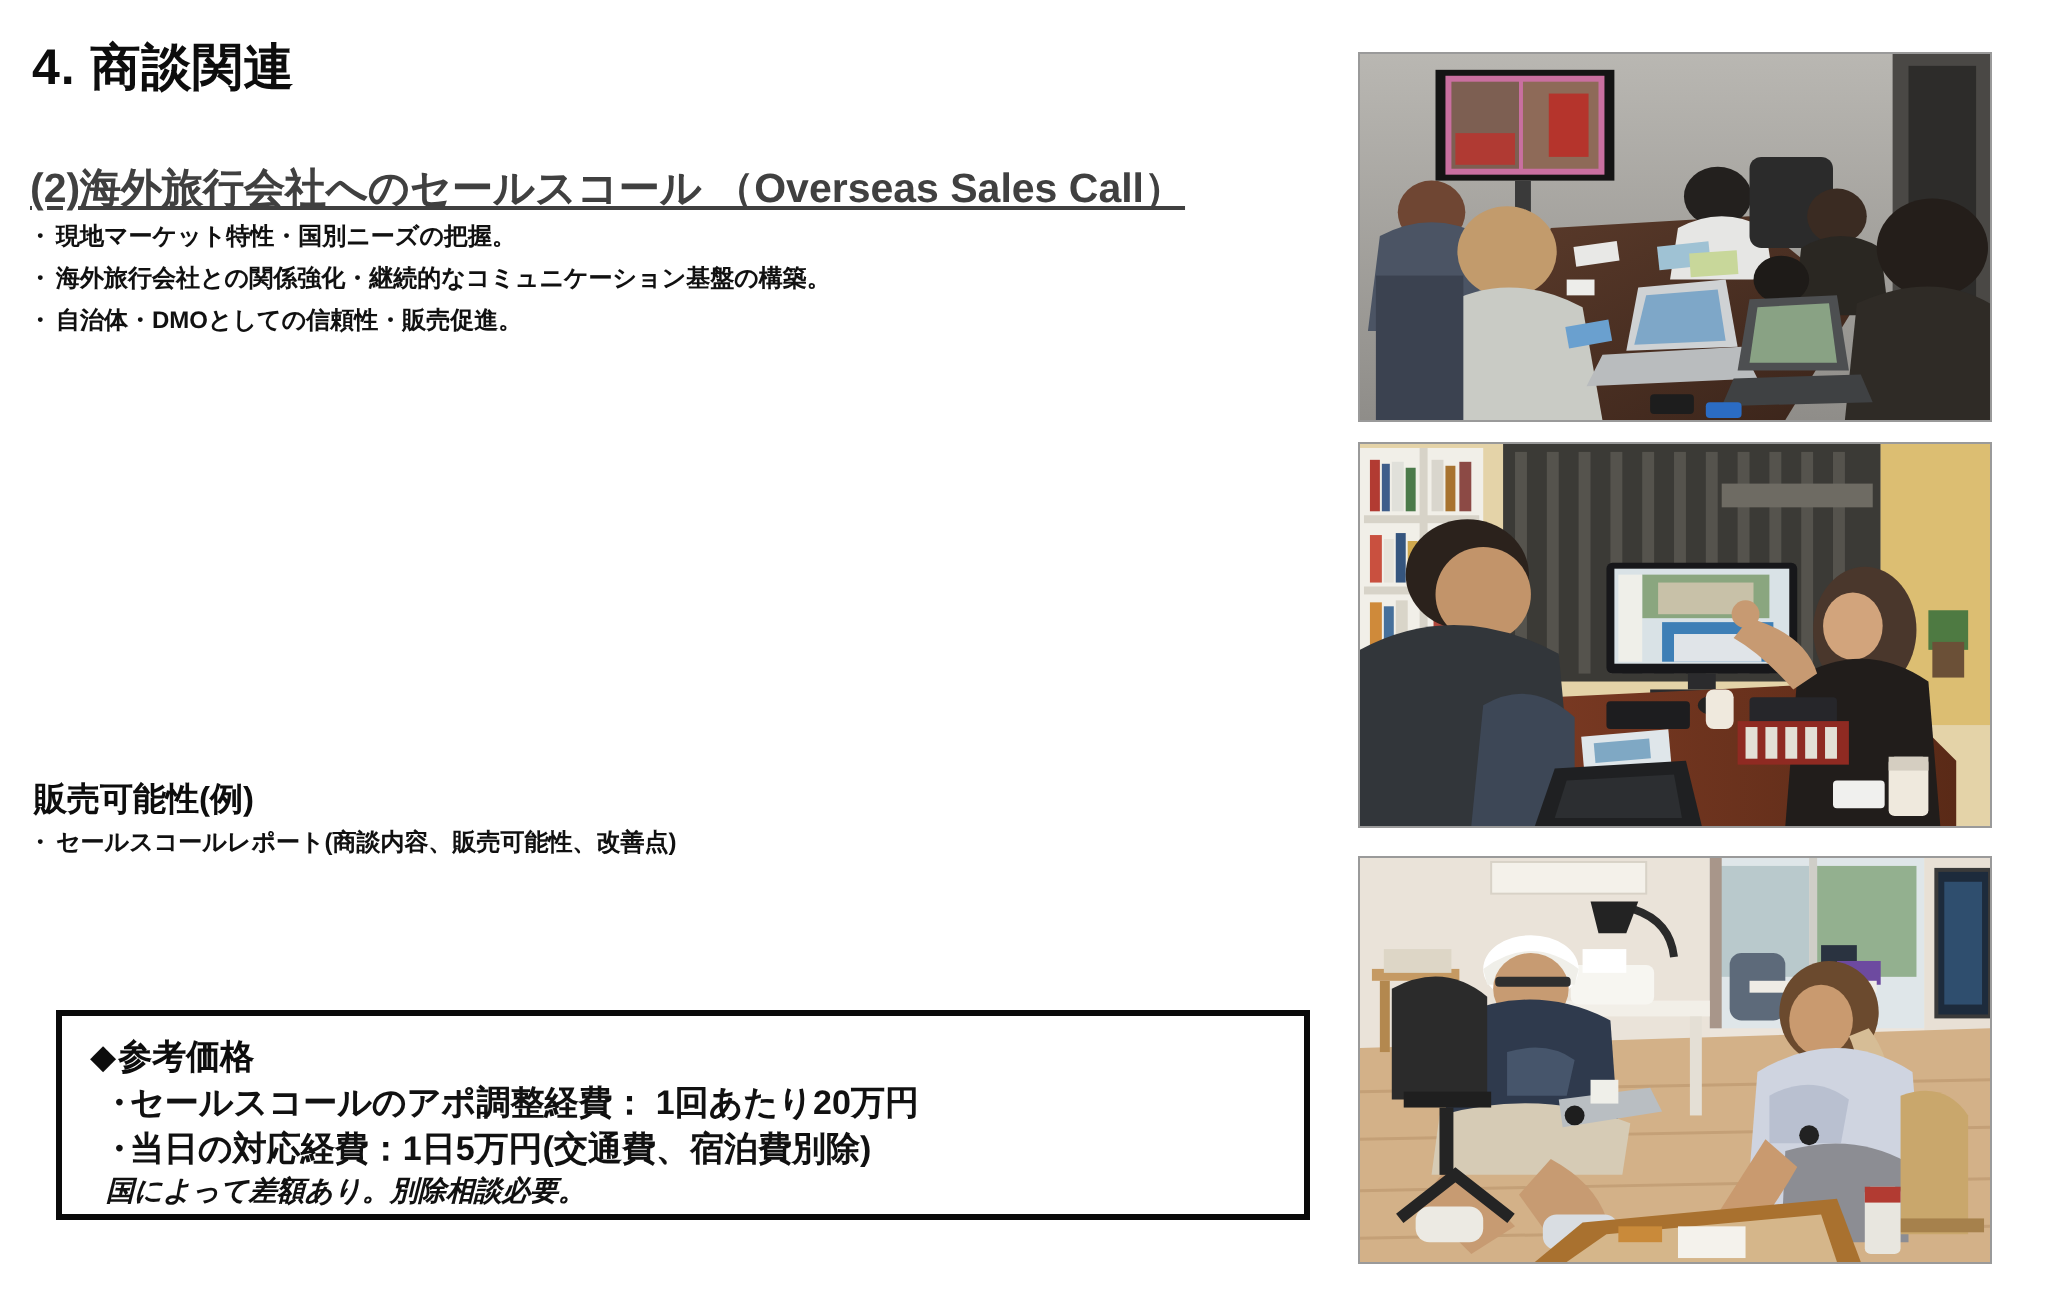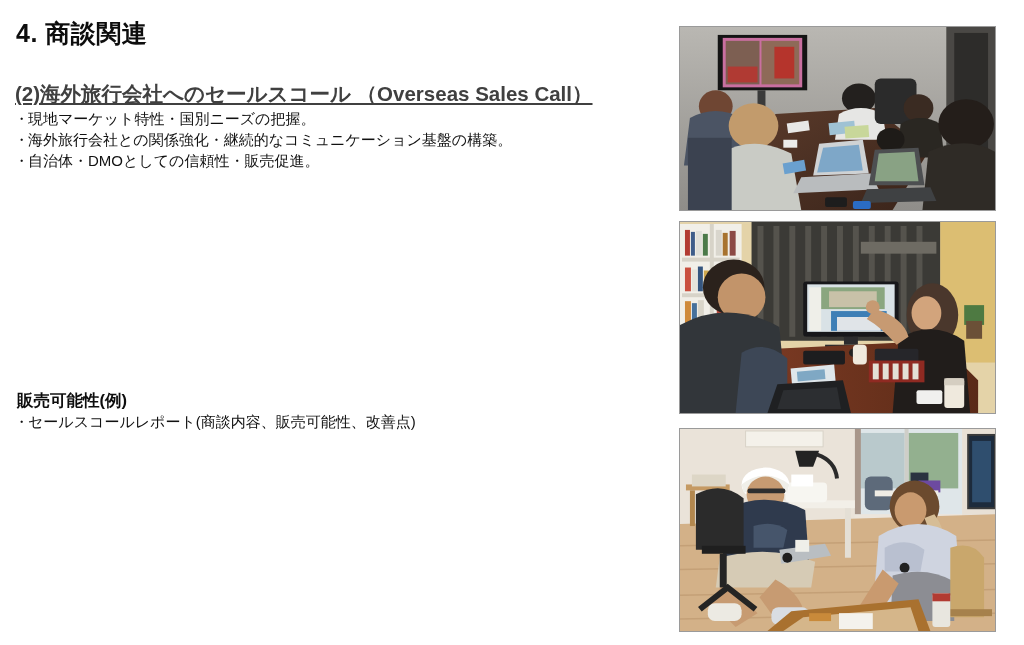--- a/index.html
+++ b/index.html
@@ -62,22 +62,22 @@
     color: #0d0d0d;
     line-height: 21px;
     white-space: nowrap;
   }
   .bullet-list {
     list-style: none;
     margin: 0;
     padding: 0;
   }
   .bullet-list li {
-    font-size: 15px;
-    font-weight: normal;
+    font-size: 12px;
+    font-weight: bold;
     color: #111111;
     line-height: 21px;
     white-space: nowrap;
     padding-left: 11px;
     position: relative;
   }
   .bullet-list li::before {
     content: "\30FB";
     position: absolute;
     left: -3px;
@@ -187,20 +187,32 @@
     </div>
 
 
     <div class="section" id="sec-outputs">
       <div class="section-heading">販売可能性(例)</div>
       <ul class="bullet-list">
         <li>セールスコールレポート(商談内容、販売可能性、改善点)</li>
       </ul>
     </div>
 
+    <div class="price-box">
+      <div class="price-inner">
+        <div class="price-heading">
+          <span class="diamond">◆</span><span>参考価格</span>
+        </div>
+        <ul class="price-list">
+          <li>セールスコールのアポ調整経費： 1回あたり20万円</li>
+          <li>当日の対応経費：1日5万円(交通費、宿泊費別除)</li>
+        </ul>
+        <p class="price-note">国によって差額あり。別除相談必要。</p>
+      </div>
+    </div>
 
   </div>
 
   <div class="photo-col">
 
     <div class="photo" id="photo-1">
       <svg viewBox="0 0 317 185" preserveAspectRatio="none">
         <defs>
           <linearGradient id="wallA" x1="0" y1="0" x2="0" y2="1">
             <stop offset="0" stop-color="#b9b7b2"></stop>

